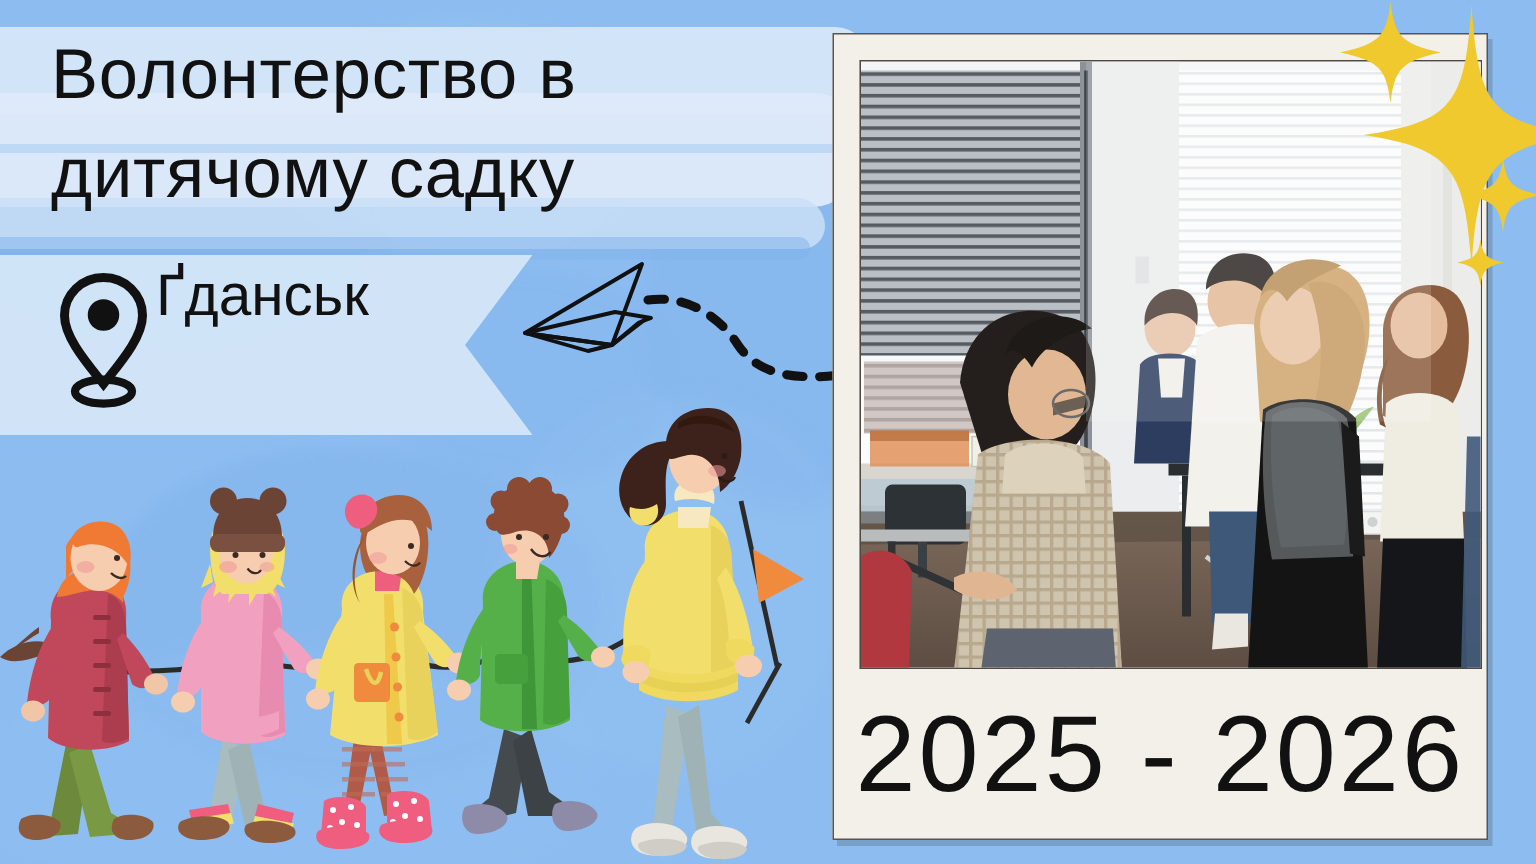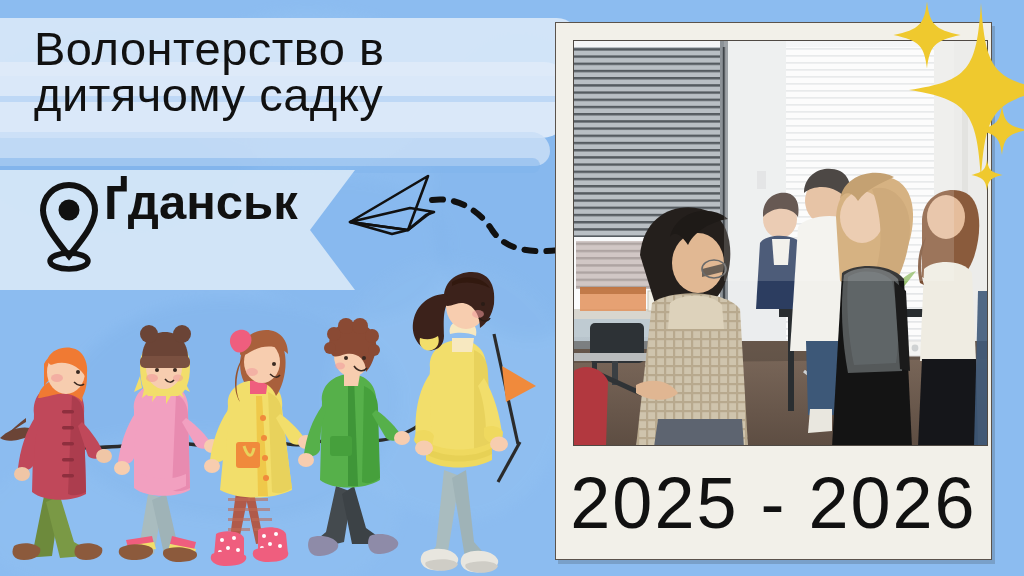--- a/index.html
+++ b/index.html
@@ -29,32 +29,32 @@
   .band-low{top:132px;height:34px;width:580px;border-radius:26px 30px 24px 26px;background:#CADFF7;opacity:.85;}
   .band-strip{position:absolute;left:-20px;top:158px;width:560px;height:15px;background:#7FB3EC;opacity:.5;border-radius:10px;}
   .band-strip2{position:absolute;left:-20px;top:96px;width:596px;height:6px;background:#9CC6F2;opacity:.45;border-radius:6px;}
 
   .title{
     position:absolute;left:34px;top:26px;width:530px;
     font-size:47px;line-height:.98;font-weight:400;color:#111;
     letter-spacing:.5px;
   }
   .title span{display:block;}
-  .title .l2{margin-top:0;}
+  .title .l2{margin-top:20px;}
 
   
   .ribbon{
     position:absolute;left:-20px;top:170px;width:375px;height:120px;
     background:#D6E7F8;opacity:.93;
     clip-path:polygon(0 0, 100% 0, 88% 50%, 100% 100%, 0 100%);
   }
   .pin{position:absolute;left:38px;top:182px;width:62px;height:92px;}
   .loc-text{
     position:absolute;left:104px;top:178px;
-    font-size:49px;line-height:1.02;color:#111;font-weight:700;
+    font-size:39px;line-height:1.02;color:#111;font-weight:400;
   }
   .loc-text span{display:block;}
 
   
   .plane-wrap{position:absolute;left:330px;top:168px;width:250px;height:125px;}
 
   
   .sparkle{position:absolute;}
 
   

